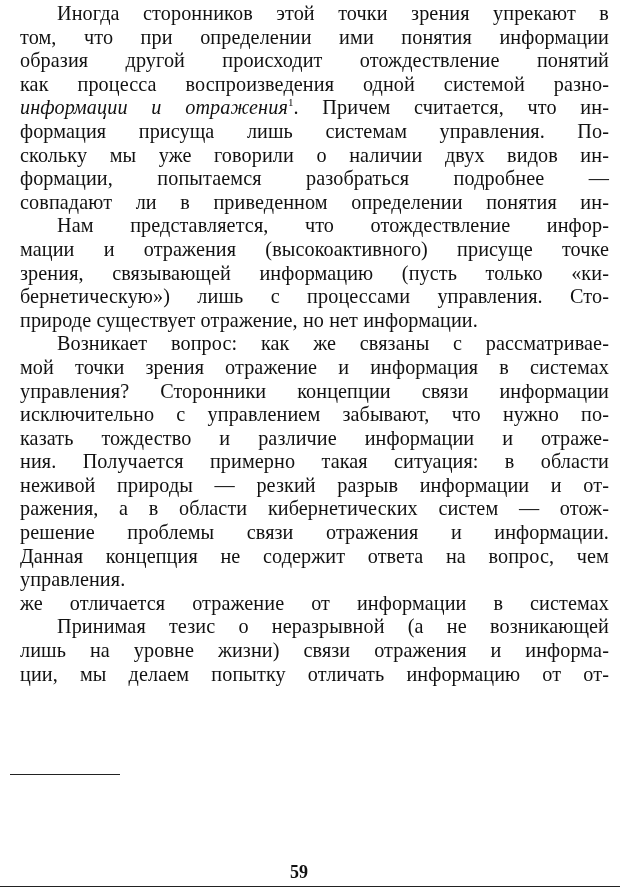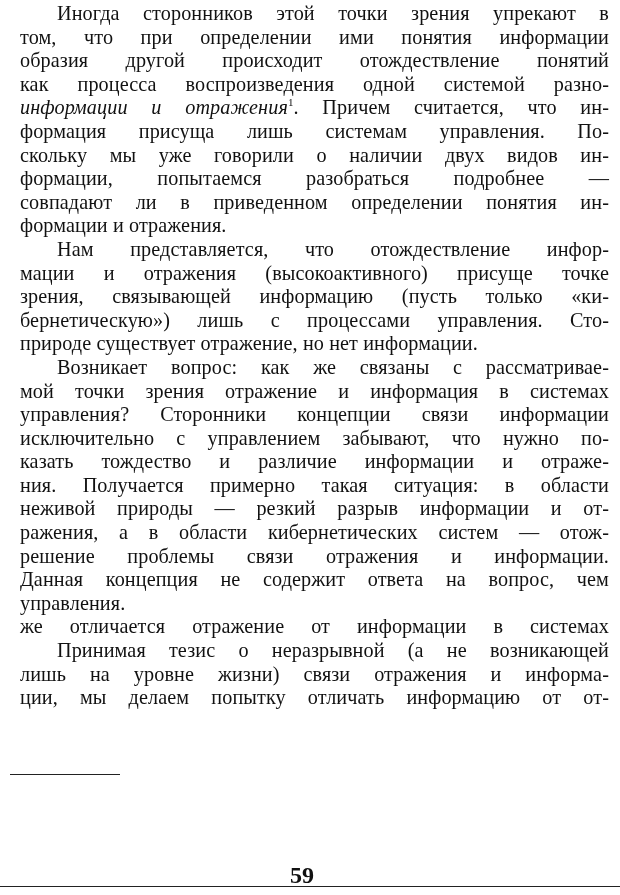--- a/index.html
+++ b/index.html
@@ -82,21 +82,21 @@
       text-align-last: left;
     }
     .fn-line sup {
       font-size: 10px;
       vertical-align: 6px;
     }
     .page-number {
       position: absolute;
       left: 290px;
       top: 862px;
-      font-size: 24px;
+      font-size: 18px;
       font-weight: bold;
     }
     .bottom-rule {
       position: absolute;
       left: 0;
       top: 886px;
       width: 620px;
       height: 0;
       border-top: 1.5px solid #222;
     }
@@ -110,21 +110,20 @@
 
     <span class="line indent">Иногда сторонников этой точки зрения упрекают в</span>
     <span class="line">том, что при определении  ими понятия информации</span>
     <span class="line">образия другой происходит  отождествление понятий</span>
     <span class="line">как процесса воспроизведения одной системой разно-</span>
     <span class="line"><span class="it">информации и отражения</span><sup>1</sup><span>. Причем считается, что ин-</span></span>
     <span class="line">формация присуща лишь системам управления.  По-</span>
     <span class="line">скольку мы уже говорили о наличии двух видов ин-</span>
     <span class="line">формации,  попытаемся  разобраться  подробнее —</span>
     <span class="line">совпадают ли в приведенном определении понятия ин-</span>
-    <span class="line last">формации и отражения.</span>
 
     <span class="line indent">Нам представляется, что отождествление инфор-</span>
     <span class="line">мации и отражения (высокоактивного) присуще точке</span>
     <span class="line">зрения, связывающей информацию (пусть только «ки-</span>
     <span class="line">бернетическую») лишь с процессами управления. Сто-</span>
     <span class="line last">природе существует отражение, но нет информации.</span>
 
     <span class="line indent">Возникает вопрос: как же связаны с рассматривае-</span>
     <span class="line">мой точки зрения отражение и информация в системах</span>
     <span class="line">управления? Сторонники концепции связи информации</span>

